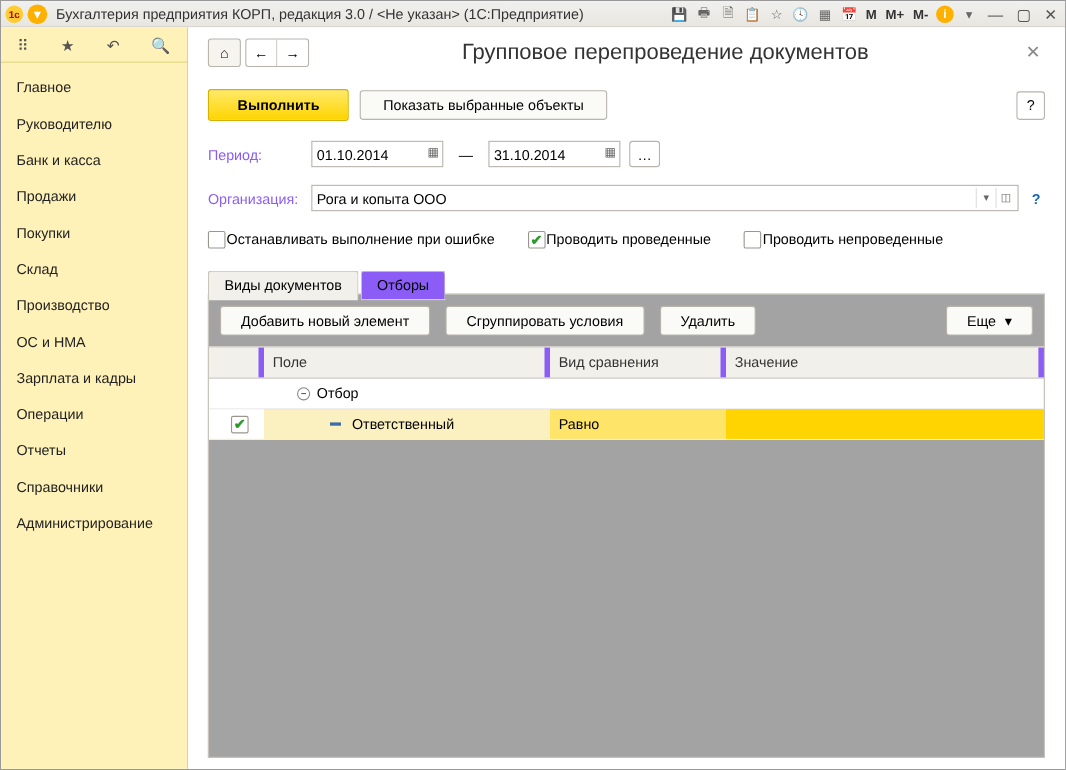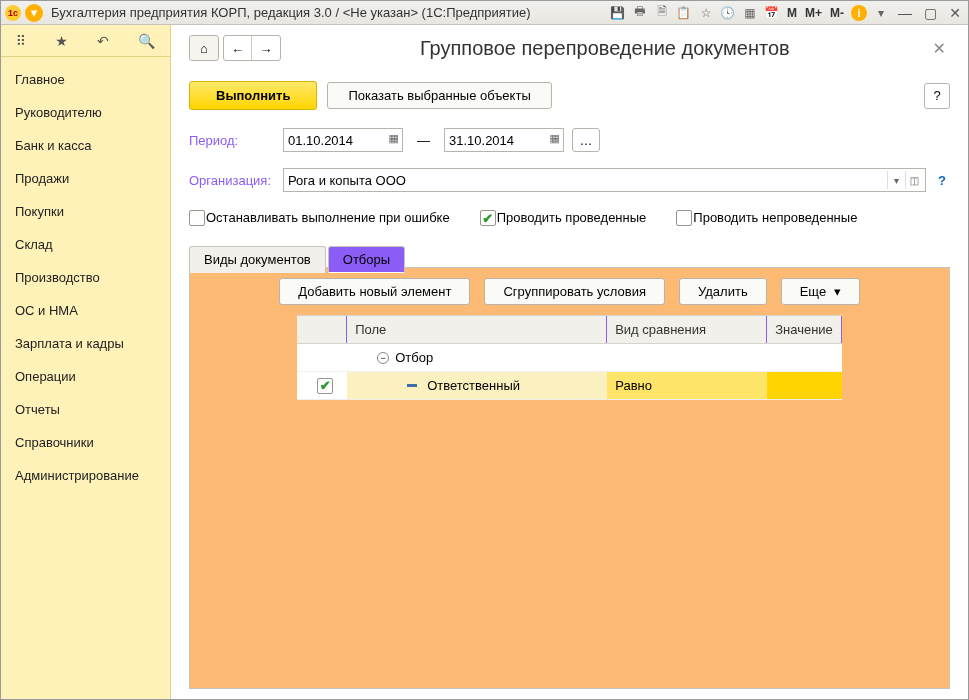--- a/index.html
+++ b/index.html
@@ -103,32 +103,32 @@
 
 .tabs { display: flex; position:relative; top:6px; }
 .tab {
   padding: 5px 14px; border: 1px solid #c8c4bc; border-bottom: none;
   background: #f2f0ea; cursor: pointer; border-radius: 3px 3px 0 0;
   margin-right: 2px;
 }
 .tab.active { background: #8b5cf6; border-bottom: 1px solid #fff; position: relative; z-index: 2; }
 
 .tab-panel {
-  border: 1px solid #c8c4bc; flex:1; background: #fdba74;
-  display:flex; flex-direction:column; min-height:0;align-items:center;
+  border: 1px solid #c8c4bc; flex:1; background: #a3a3a3;
+  display:flex; flex-direction:column; min-height:0;
 }
 .panel-toolbar { display: flex; gap: 14px; padding: 10px; }
 .panel-toolbar .btn { padding: 5px 18px; }
 .more-btn { margin-left: auto; display:flex; align-items:center; gap:8px; }
 
 .grid { flex:1; display:flex; flex-direction:column; }
 .grid-header {
   display: flex; background: #f2f0ea; border-top: 1px solid #d8d4cc; border-bottom: 1px solid #d8d4cc;
 }
-.gh-cell { padding: 6px 8px; border-right: 1px solid #8b5cf6; color:#333; }
+.gh-cell { padding: 6px 8px; border-right: 5px solid #8b5cf6; color:#333; }
 .col-chk { width: 50px; }
 .col-field { flex: 0 0 260px; }
 .col-cmp { flex: 0 0 160px; }
 .col-val { flex: 1; }
 
 .grid-body { flex:1; overflow:auto; }
 .grid-row { display:flex; height:28px; align-items:stretch; border-bottom:1px solid #eee; }
 .gc { padding: 4px 8px; display:flex; align-items:center; border-right:1px solid transparent; }
 .row-group { background:#fff; }
 .row-group .ico-tree { width:12px; height:12px; border:1px solid #888; border-radius:6px; display:inline-flex; align-items:center; justify-content:center; font-size:9px; margin-right:6px; }

